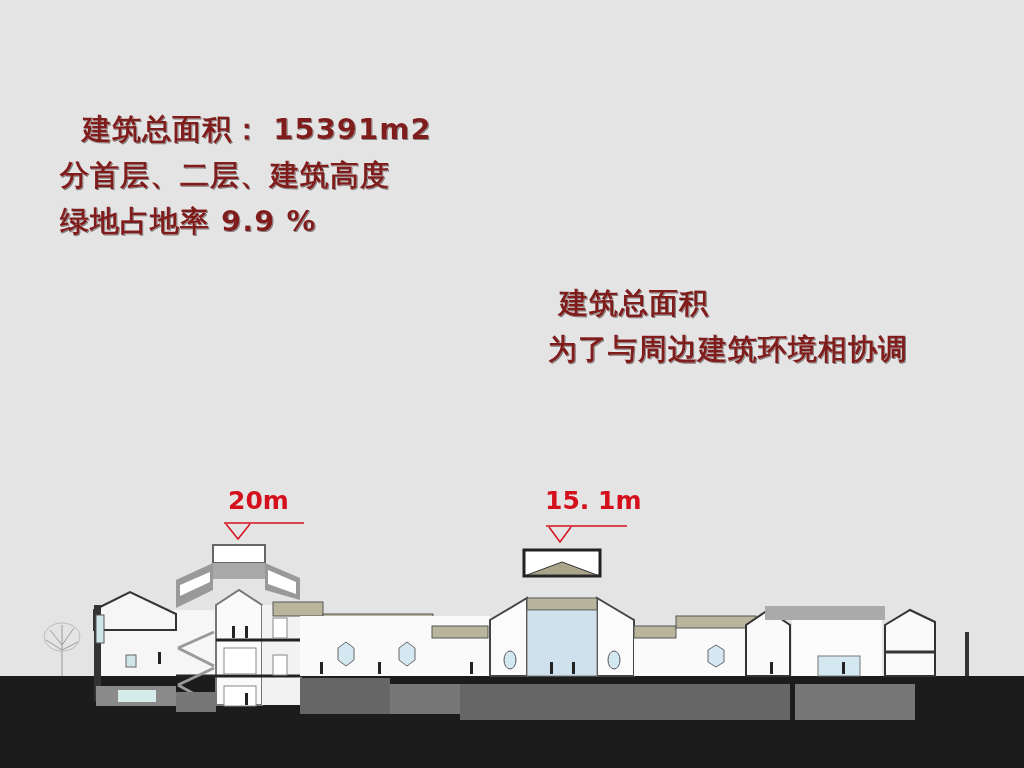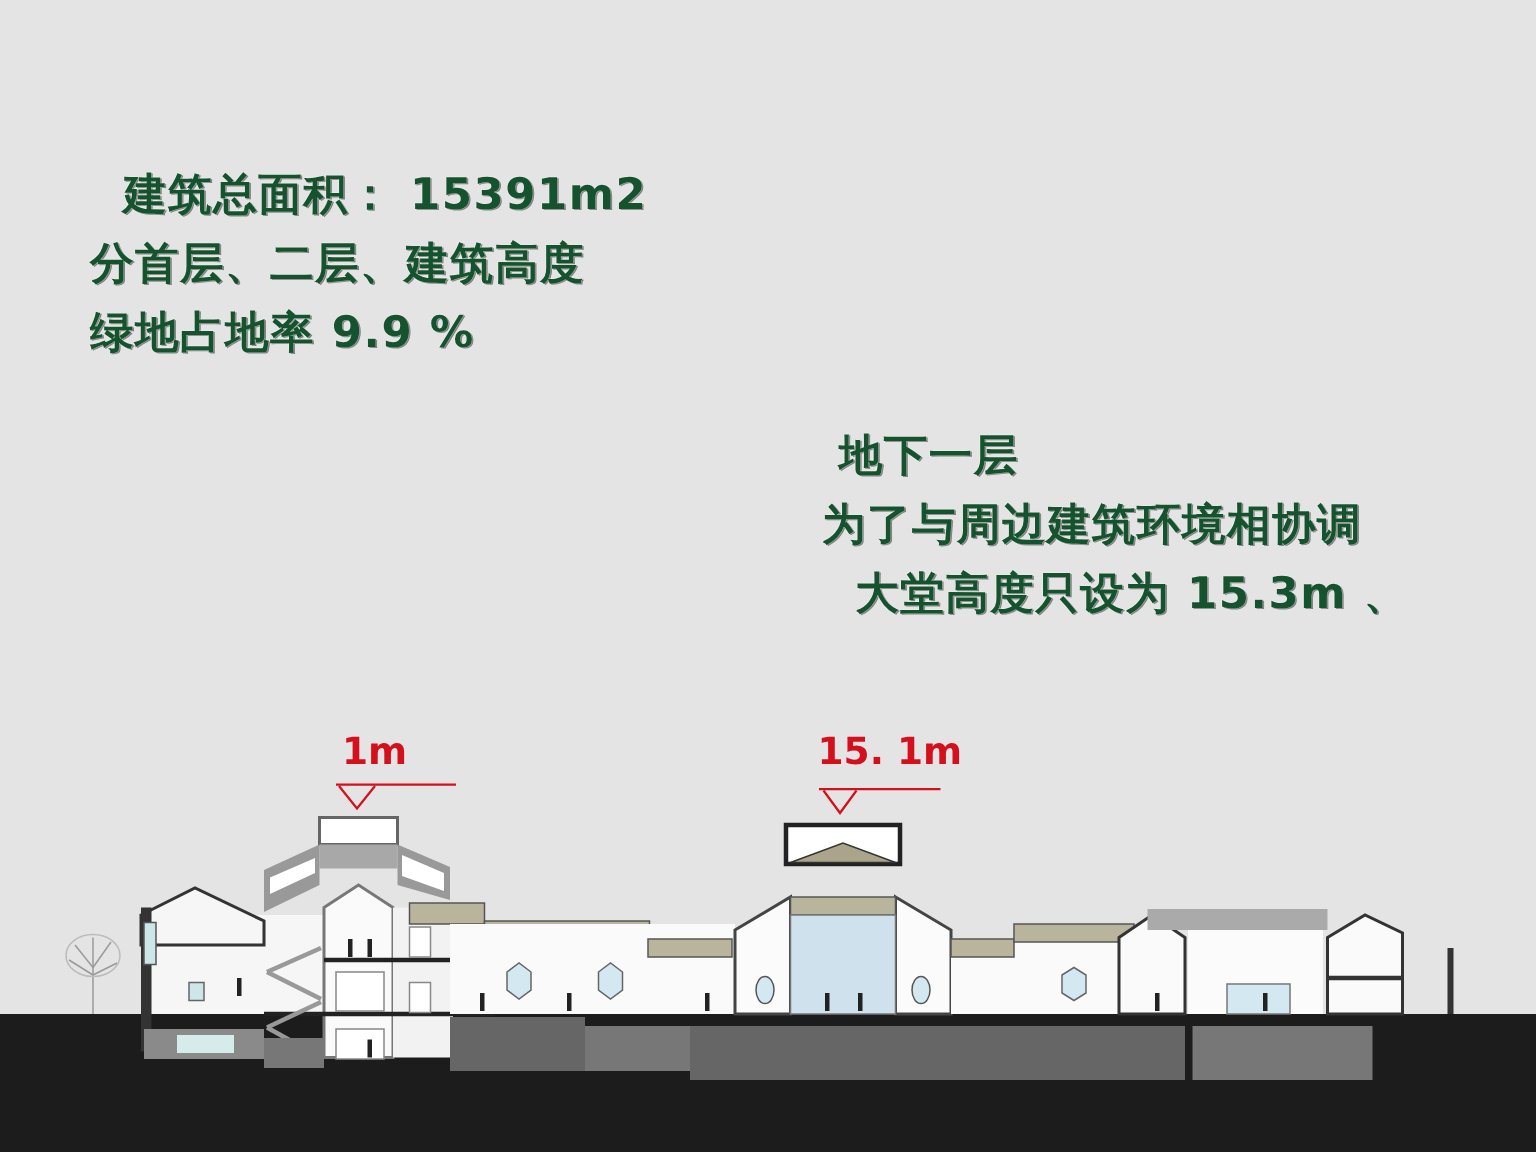--- a/index.html
+++ b/index.html
@@ -1,33 +1,33 @@
 <!DOCTYPE html>
 <html><head>
 <meta charset="utf-8">
 <style>
   html,body{margin:0;padding:0;}
   body{width:1024px;height:768px;background:#e4e4e4;position:relative;overflow:hidden;font-family:"DejaVu Sans",sans-serif;}
-  .txt{position:absolute;color:#14532d;font-size:29px;font-weight:bold;line-height:46px;white-space:pre;letter-spacing:1px;
+  .txt{position:absolute;color:#7f1d1d;font-size:29px;font-weight:bold;line-height:46px;white-space:pre;letter-spacing:1px;
        text-shadow:0 0 1px #fff, 1px 1px 0 #777;}
   #block1{left:60px;top:106px;}
   #block2{left:548px;top:280px;}
   .dim{position:absolute;color:#d4101c;font-weight:bold;font-size:25px;font-family:"DejaVu Sans",sans-serif;}
   #dim16{left:228px;top:486px;}
   #dim153{left:545px;top:486px;}
   svg{position:absolute;left:0;top:0;}
 </style>
 </head>
 <body>
 
 <div id="block1" class="txt"><div>  建筑总面积： 15391m2</div><div>分首层、二层、建筑高度</div><div>绿地占地率 9.9 %</div></div>
 
-<div id="block2" class="txt"><div> 地下一层</div><div>为了与周边建筑环境相协调</div><div>  大堂高度只设为 15.3m 、</div></div>
+<div id="block2" class="txt"><div> 建筑总面积</div><div>为了与周边建筑环境相协调</div></div>
 
-<div id="dim16" class="dim">1m</div>
+<div id="dim16" class="dim">20m</div>
 <div id="dim153" class="dim">15. 1m</div>
 
 <svg width="1024" height="768">
 
   <g stroke="#d4101c" stroke-width="1.5" fill="none">
     <line x1="224" y1="523" x2="304" y2="523"></line>
     <polyline points="226,524 238,539 250,524"></polyline>
   </g>
   <g stroke="#d4101c" stroke-width="1.5" fill="none">
     <line x1="546" y1="526" x2="627" y2="526"></line>

